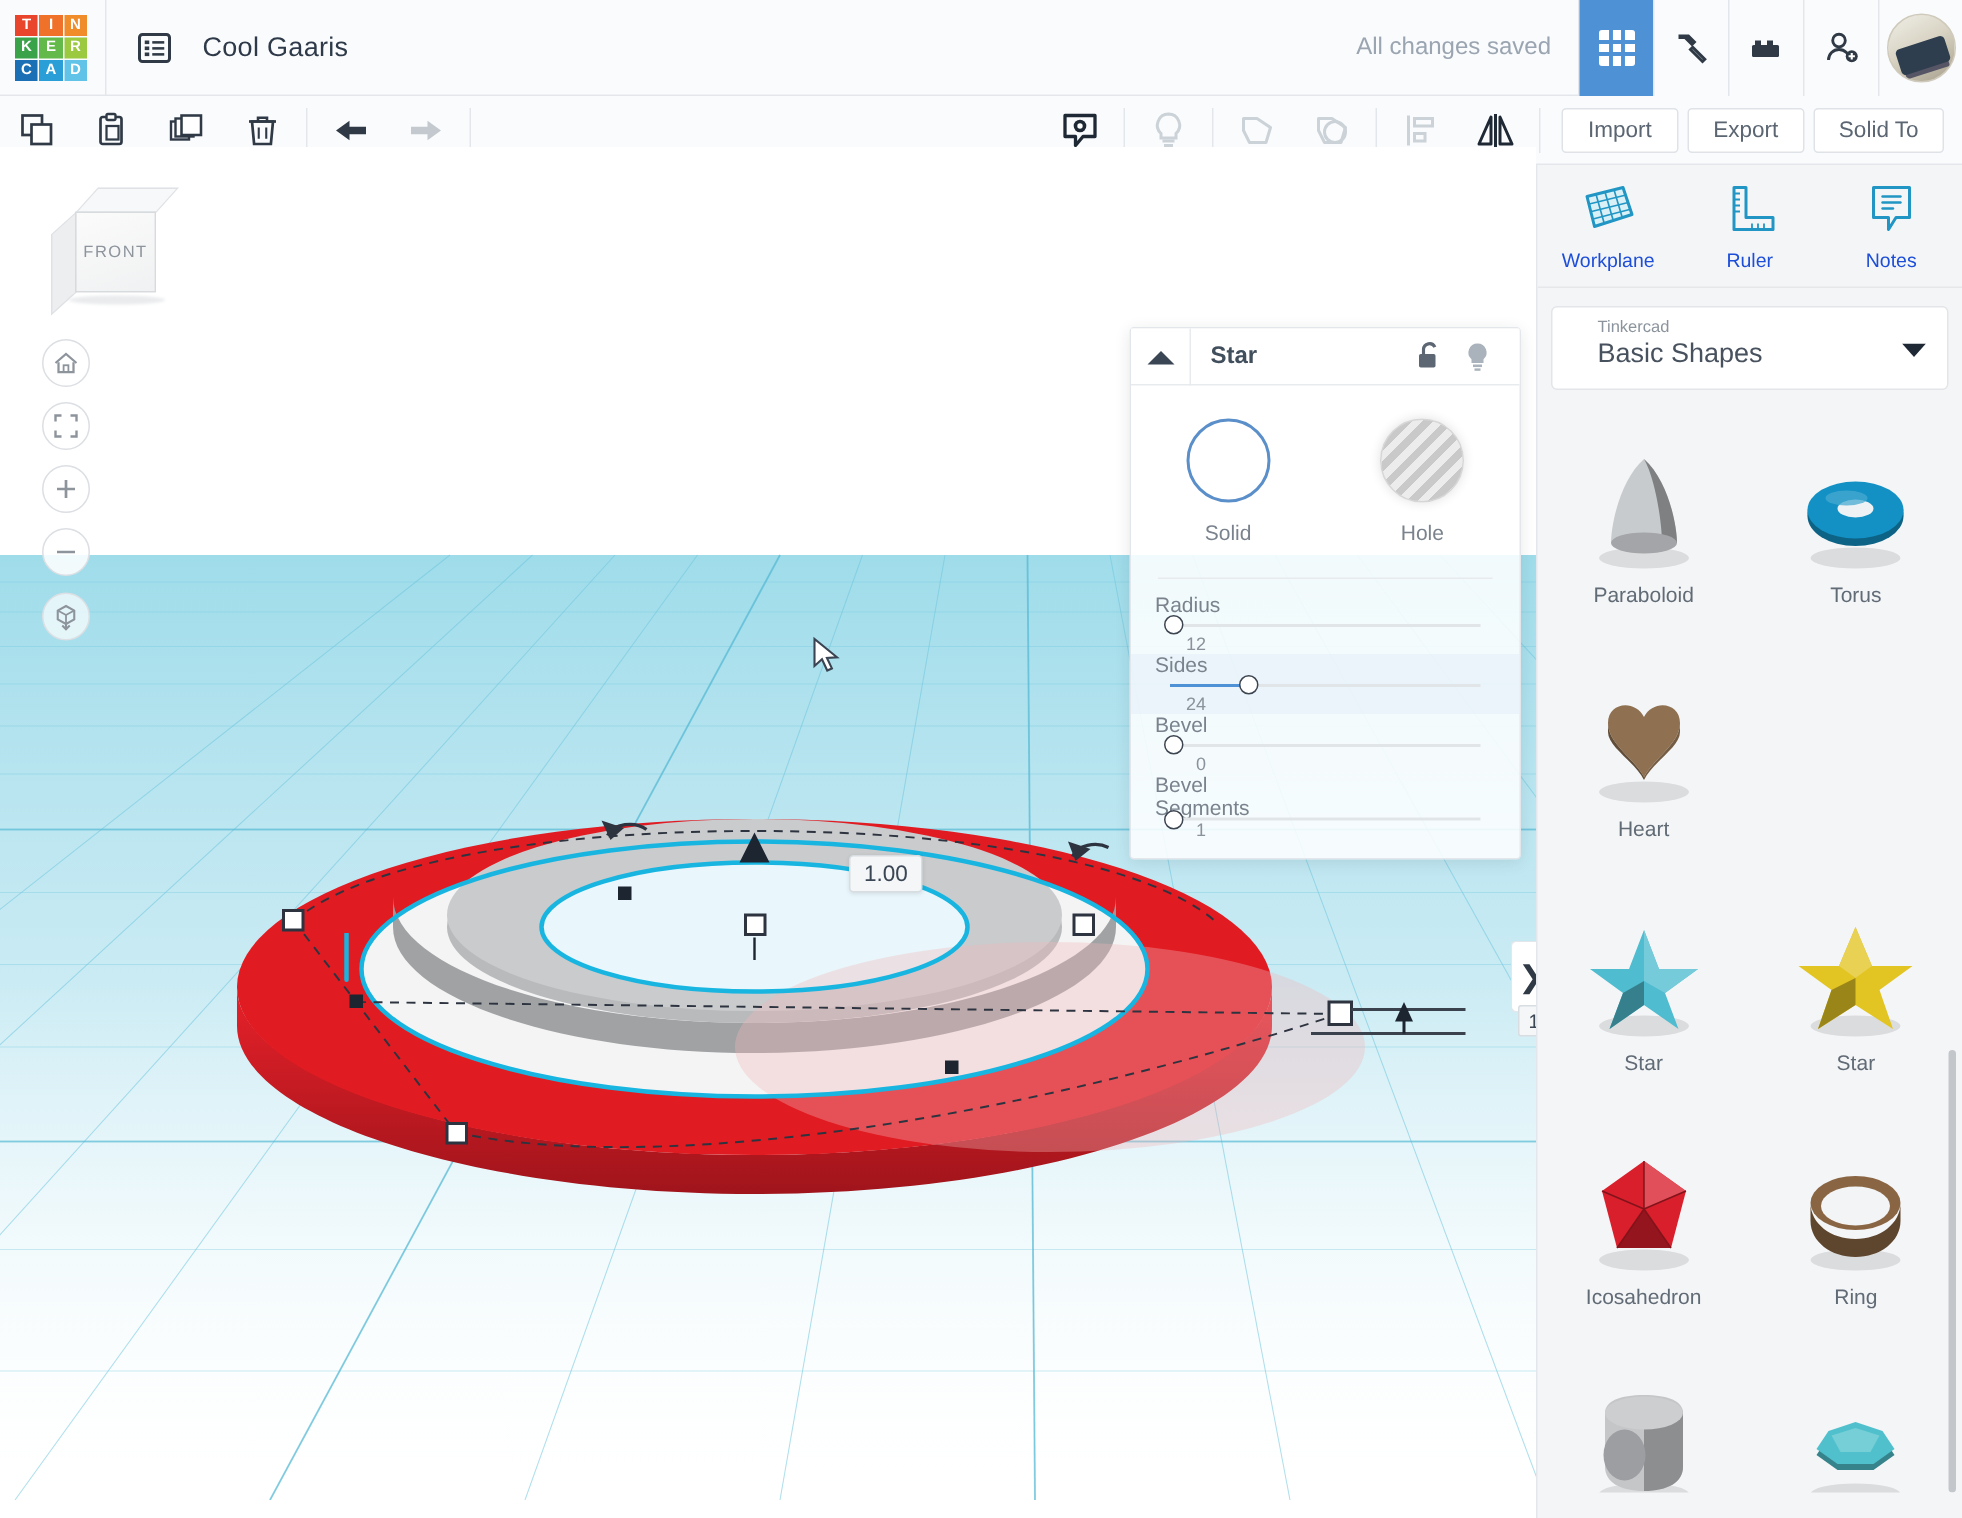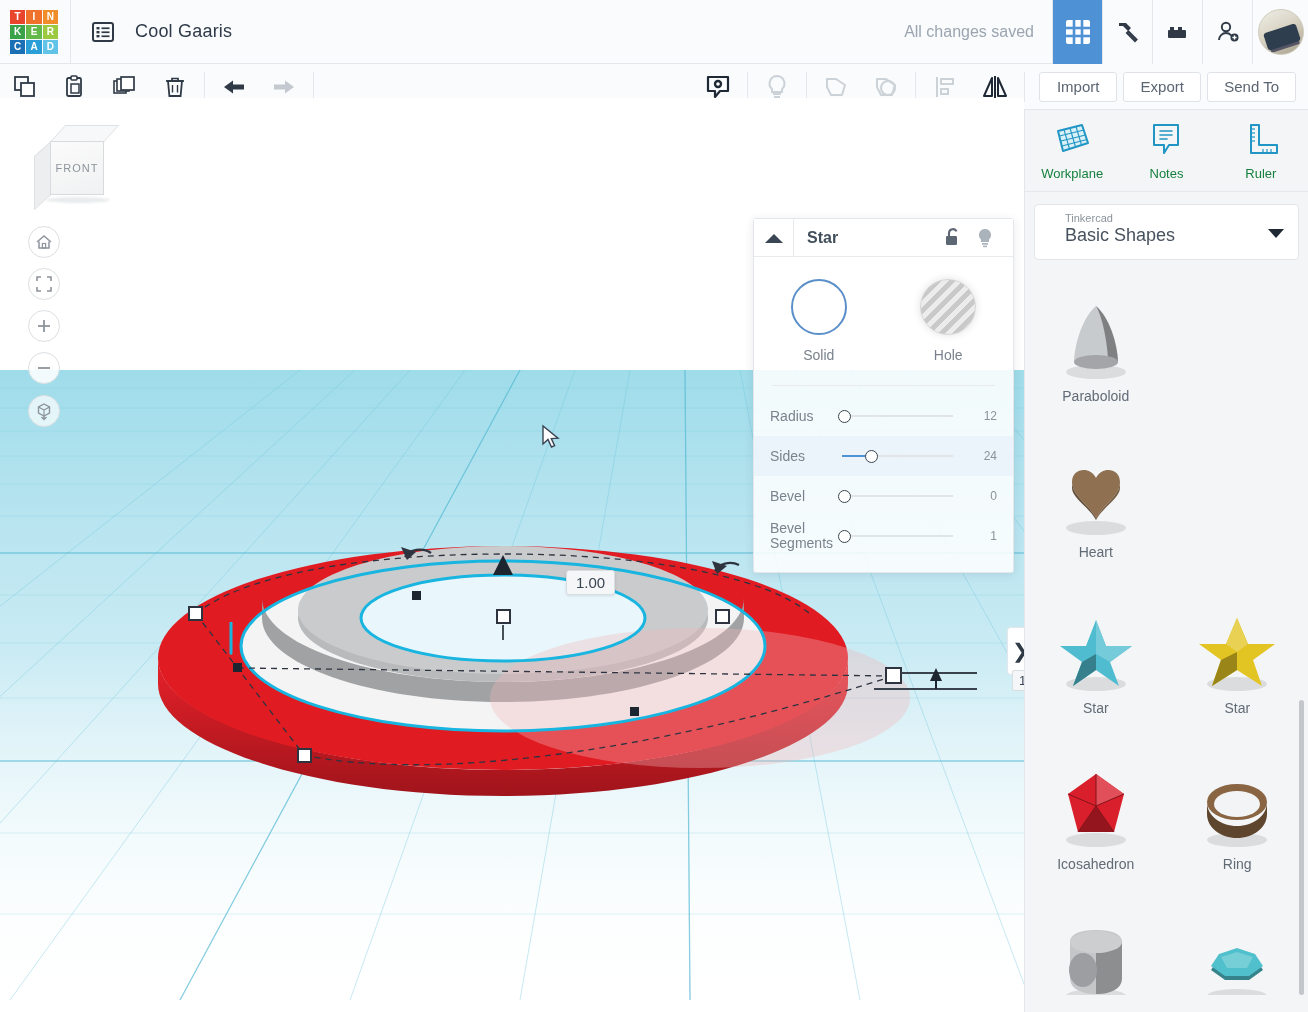--- a/index.html
+++ b/index.html
@@ -142,21 +142,21 @@
   .mode-hole {
     border:1px solid #d6d6d6;
     background:repeating-linear-gradient(135deg,#c9c9c9 0 5px,#ececec 5px 10px);
     box-shadow:0 0 8px rgba(0,0,0,.12);
   }
   .mode-label { margin-top:12px; font-size:14px; color:#7a838d; }
 
   .sp-rule { height:1px; background:#e8ebee; margin:14px 18px 6px; }
 
   .sp-rows { padding:4px 0 16px; }
-  .sp-row { display:flex; align-items:center; height:40px; padding:0 16px; }
+  .sp-row { display:flex; height:40px; padding:0 16px;flex-direction:column; }
   .sp-row.highlight { background:rgba(226,238,248,.55); }
   .sp-row-label { width:62px; font-size:14px; color:#7a838d; line-height:15px; }
   .slider { position:relative; flex:1; height:20px; margin:0 10px; display:flex; align-items:center; }
   .slider-track { position:absolute; left:0; right:0; height:2px; background:#e2e5e8; }
   .slider-fill { position:absolute; left:0; height:2px; background:#4e91d4; }
   .slider-knob {
     position:absolute; width:13px; height:13px; border-radius:50%;
     background:#fff; border:1.5px solid #3c4550; cursor:pointer;
   }
   .sp-val { width:34px; text-align:right; font-size:12px; color:#8a929b; }
@@ -186,21 +186,21 @@
   
   .sidebar {
     position:absolute; left:1024px; top:110px; width:284px; height:902px;
     background:#f4f5f7; border-left:1px solid #e3e7eb; overflow:hidden;
   }
   .sb-tools { display:flex; height:82px; background:#f4f5f7; border-bottom:1px solid #e5e7ea; }
   .sb-tool {
     flex:1; display:flex; flex-direction:column; align-items:center; justify-content:center;
     gap:7px; cursor:pointer;
   }
-  .sb-tool-label { font-size:13px; color:#15803d; }
+  .sb-tool-label { font-size:13px; color:#1d4ed8; }
 
   .sb-dd {
     margin:12px 9px 0; height:56px; background:#fff; border:1px solid #e3e5e8; border-radius:4px;
     padding:7px 30px; position:relative; cursor:pointer;
   }
   .sb-dd-small { font-size:11px; color:#8b939c; }
   .sb-dd-main { font-size:18px; color:#48525e; margin-top:1px; }
   .sb-dd-arrow { position:absolute; right:14px; top:24px; }
 
   .sb-grid {
@@ -376,21 +376,21 @@
       <svg width="30" height="28" viewBox="0 0 30 28">
         <path d="M12 5 L12 23 L4 23 Z" fill="none" stroke="#1f2935" stroke-width="2" stroke-linejoin="round"></path>
         <path d="M18 5 L18 23 L26 23 Z" fill="none" stroke="#1f2935" stroke-width="2" stroke-linejoin="round"></path>
         <line x1="15" y1="3" x2="15" y2="25" stroke="#1f2935" stroke-width="2"></line>
       </svg>
     </div>
     <div class="tb-div"></div>
     <div class="tb-group" style="margin-left:10px">
       <div class="tb-text-btn">Import</div>
       <div class="tb-text-btn">Export</div>
-      <div class="tb-text-btn" style="margin-right:12px">Send To</div>
+      <div class="tb-text-btn" style="margin-right:12px">Solid To</div>
     </div>
   </div>
 
   <div class="canvas">
 
     <svg class="ground" width="1024" height="902" viewBox="0 0 1024 902">
       <defs>
         <linearGradient id="gFade" x1="0" y1="0" x2="0" y2="1">
           <stop offset="0%" stop-color="#9fdcea" stop-opacity="1"></stop>
           <stop offset="45%" stop-color="#bde6f1" stop-opacity=".8"></stop>
@@ -655,44 +655,44 @@
               <line x1="24" y1="5.5" x2="29.5" y2="24"></line>
             <line x1="7.5" y1="15" x2="32" y2="9"></line>
               <line x1="9" y1="20" x2="33.5" y2="14"></line>
               <line x1="10" y1="25" x2="35" y2="18.5"></line>
           </g>
         </svg>
         <div class="sb-tool-label">Workplane</div>
       </div>
       <div class="sb-tool">
         <svg width="40" height="38" viewBox="0 0 40 38">
-          <path d="M8 4 L32 4 L32 24 L23 24 L18 32 L18 24 L8 24 Z" fill="none" stroke="#2196c4" stroke-width="2" stroke-linejoin="round"></path>
-          <g stroke="#2196c4" stroke-width="1.6" stroke-linecap="round">
-            <line x1="14" y1="10" x2="26" y2="10"></line>
-              <line x1="14" y1="14" x2="26" y2="14"></line>
-              <line x1="14" y1="18" x2="21" y2="18"></line>
-          </g>
-        </svg>
-        <div class="sb-tool-label">Notes</div>
-      </div>
-      <div class="sb-tool">
-        <svg width="40" height="38" viewBox="0 0 40 38">
           <path d="M10 4 L18 4 L18 24 L36 24 L36 32 L10 32 Z" fill="none" stroke="#2196c4" stroke-width="2" stroke-linejoin="round"></path>
           <g stroke="#2196c4" stroke-width="1.2">
             <line x1="10" y1="8" x2="14" y2="8"></line>
               <line x1="10" y1="12" x2="14" y2="12"></line>
               <line x1="10" y1="16" x2="14" y2="16"></line>
               <line x1="10" y1="20" x2="14" y2="20"></line>
             <line x1="22" y1="28" x2="22" y2="32"></line>
               <line x1="26" y1="28" x2="26" y2="32"></line>
               <line x1="30" y1="28" x2="30" y2="32"></line>
           </g>
         </svg>
         <div class="sb-tool-label">Ruler</div>
       </div>
+      <div class="sb-tool">
+        <svg width="40" height="38" viewBox="0 0 40 38">
+          <path d="M8 4 L32 4 L32 24 L23 24 L18 32 L18 24 L8 24 Z" fill="none" stroke="#2196c4" stroke-width="2" stroke-linejoin="round"></path>
+          <g stroke="#2196c4" stroke-width="1.6" stroke-linecap="round">
+            <line x1="14" y1="10" x2="26" y2="10"></line>
+              <line x1="14" y1="14" x2="26" y2="14"></line>
+              <line x1="14" y1="18" x2="21" y2="18"></line>
+          </g>
+        </svg>
+        <div class="sb-tool-label">Notes</div>
+      </div>
     </div>
 
     <div class="sb-dd">
       <div class="sb-dd-small">Tinkercad</div>
       <div class="sb-dd-main">Basic Shapes</div>
       <div class="sb-dd-arrow">
         <svg width="16" height="10" viewBox="0 0 16 10">
             <polygon points="0,0 16,0 8,9" fill="#1f2935"></polygon>
           </svg>
       </div>
@@ -704,20 +704,33 @@
           <div class="sb-cell">
             <div class="sb-thumb">
               <svg width="92" height="92" viewBox="0 0 92 92">
                 <ellipse cx="46" cy="80" rx="30" ry="7" fill="#000" opacity="0.10"></ellipse>
                 <path d="M46 14 C62 28 68 58 68 70 L24 70 C24 58 30 28 46 14 Z" fill="#c8cbcd"></path>
                 <path d="M46 14 C54 28 58 58 58 70 L68 70 C68 58 62 28 46 14 Z" fill="#7e8082"></path>
                 <ellipse cx="46" cy="70" rx="22" ry="7" fill="#a3a5a8"></ellipse>
               </svg>
             </div>
             <div class="sb-cell-label">Paraboloid</div>
+          </div>
+          <div class="sb-cell">
+            <div class="sb-thumb">
+              <svg width="92" height="92" viewBox="0 0 92 92">
+                <ellipse cx="46" cy="80" rx="30" ry="7" fill="#000" opacity="0.10"></ellipse>
+                <ellipse cx="46" cy="50" rx="32" ry="20" fill="#1391c4"></ellipse>
+                <ellipse cx="46" cy="52" rx="32" ry="20" fill="#0d6385"></ellipse>
+                <ellipse cx="46" cy="48" rx="32" ry="19" fill="#1391c4"></ellipse>
+                <ellipse cx="46" cy="47" rx="12" ry="6" fill="#eef2f4"></ellipse>
+                <ellipse cx="40" cy="40" rx="14" ry="5" fill="#47a9d1" opacity=".75"></ellipse>
+              </svg>
+            </div>
+            <div class="sb-cell-label">Torus</div>
           </div>
         </div>
         <div class="sb-row">
           <div class="sb-cell">
             <div class="sb-thumb">
               <svg width="92" height="92" viewBox="0 0 92 92">
                 <ellipse cx="46" cy="80" rx="30" ry="7" fill="#000" opacity="0.10"></ellipse>
                 <path d="M46 30 C40 18 22 20 22 34 C22 48 40 58 46 70 C52 58 70 48 70 34 C70 20 52 18 46 30 Z" fill="#8f7152"></path>
                 <path d="M22 40 C22 50 40 60 46 72 L46 70 C40 58 22 48 22 34 Z" fill="#614d38"></path>
                 <path d="M46 72 C52 60 70 50 70 40 L70 34 C70 48 52 58 46 70 Z" fill="#755d43"></path>

